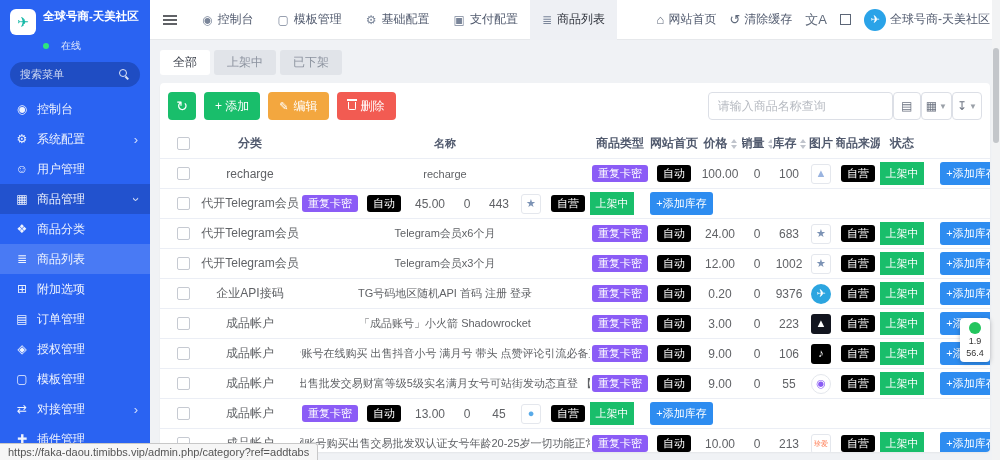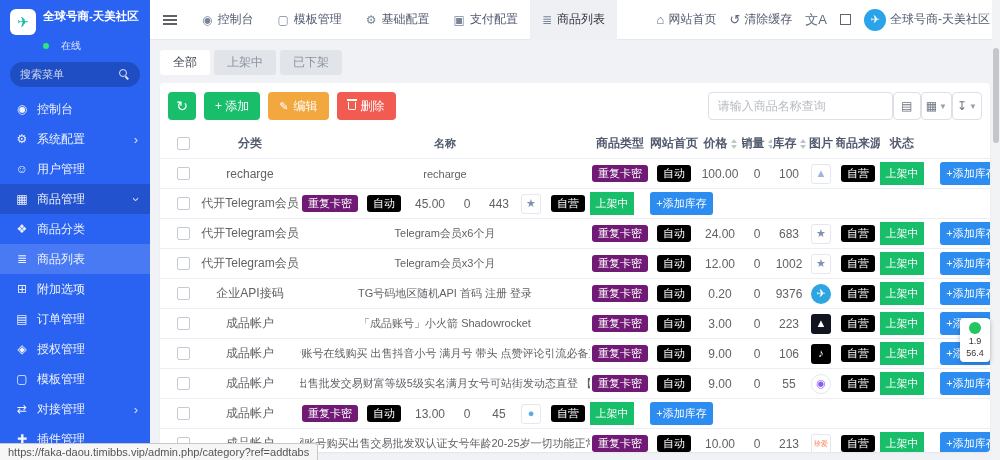--- a/index.html
+++ b/index.html
@@ -75,21 +75,21 @@
   .col-delivery { flex:0 0 48px; }
   .col-price { flex:0 0 44px; }
   .col-sales { flex:0 0 30px; }
   .col-stock { flex:0 0 34px; }
   .col-img { flex:0 0 30px; }
   .col-source { flex:0 0 44px; }
   .col-status { flex:0 0 44px; }
   .col-op { flex:0 0 95px; }
   .checkbox { width:13px; height:13px; border:1px solid #c6cad2; border-radius:2px; background:#fff; cursor:pointer; }
   .badge { padding:2px 6px; border-radius:3px; font-size:11px; color:#fff; line-height:1.25; }
-  .badge.red { background:#701a75; }
+  .badge.red { background:#8b5cf6; }
   .badge.green { background:#000000; }
   .btn-status { background:#19be6b; color:#fff; border:none; border-radius:3px; font-size:11px; padding:4px 9px; cursor:pointer; white-space:nowrap; }
   .btn-addstock { background:#2d8cf0; color:#fff; border:none; border-radius:3px; font-size:11px; padding:4px 6px; cursor:pointer; white-space:nowrap; }
   .thumb { width:20px; height:20px; border-radius:3px; display:flex; align-items:center; justify-content:center; font-size:11px; line-height:1; cursor:pointer; }
   .thumb.small-text { font-size:7px; }
   .sort { display:inline-flex; flex-direction:column; margin-left:3px; }
   .sort i { width:0; height:0; border-left:3px solid transparent; border-right:3px solid transparent; display:block; }
   .sort .up { border-bottom:4px solid #c0c4cc; margin-bottom:2px; }
   .sort .dn { border-top:4px solid #c0c4cc; }
 

